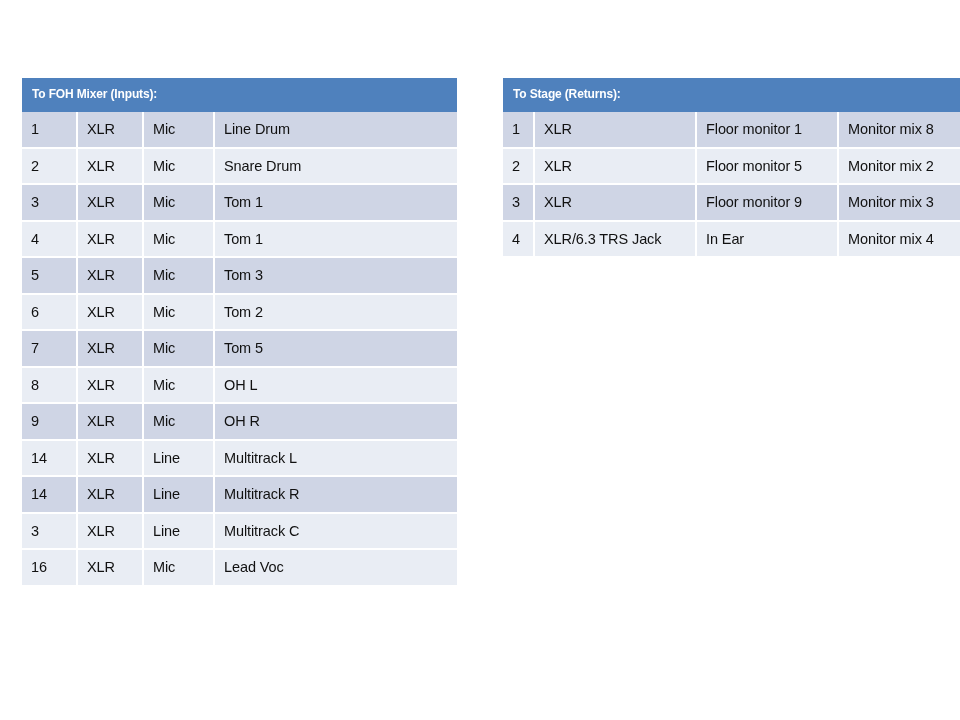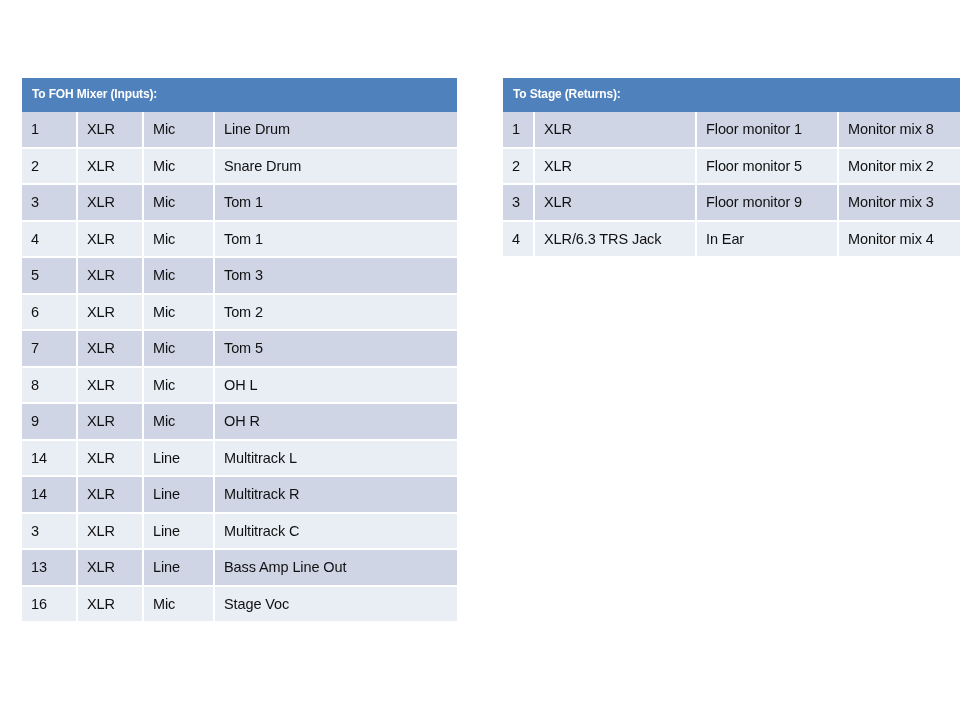--- a/index.html
+++ b/index.html
@@ -174,31 +174,25 @@
           <td>XLR</td>
           <td>Line</td>
           <td>Multitrack R</td>
         </tr>
         <tr class="band-light">
           <td>3</td>
           <td>XLR</td>
           <td>Line</td>
           <td>Multitrack C</td>
         </tr>
-        <tr class="band-dark">
-          <td>13</td>
-          <td>XLR</td>
-          <td>Line</td>
-          <td>Bass Amp Line Out</td>
-        </tr>
         <tr class="band-light">
           <td>16</td>
           <td>XLR</td>
           <td>Mic</td>
-          <td>Stage Voc</td>
+          <td>Lead Voc</td>
         </tr>
       </tbody>
   </table>
 
   <table class="patch-table" id="stage-table">
     <colgroup>
       <col class="s-num">
         <col class="s-conn">
         <col class="s-dest">
         <col class="s-mix">

